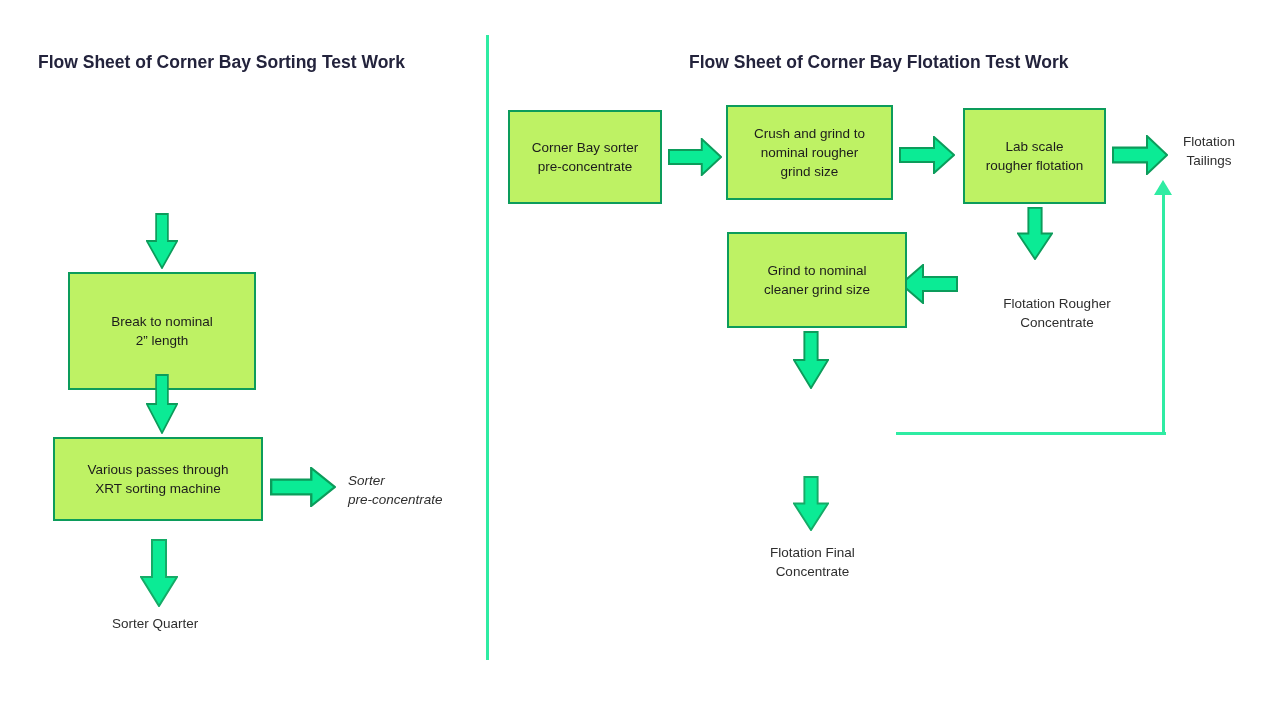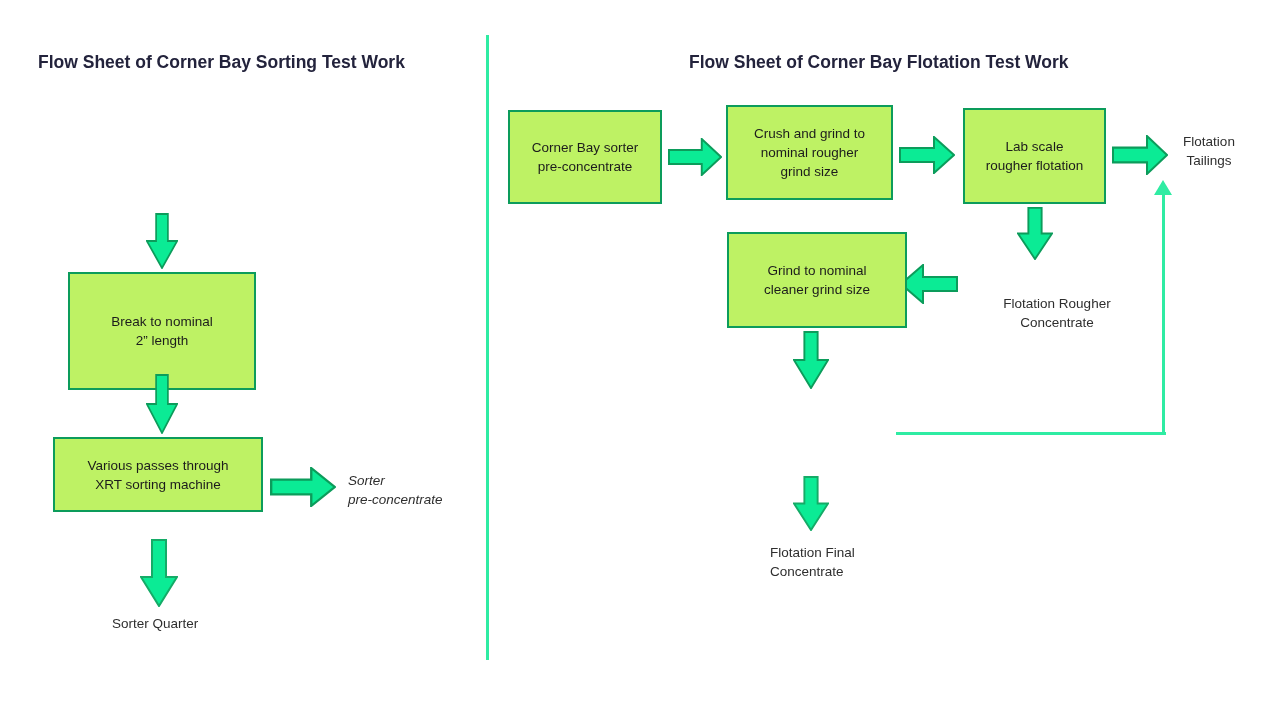--- a/index.html
+++ b/index.html
@@ -68,21 +68,21 @@
 
   <div class="box" style="left:68px;top:272px;width:188px;height:118px;">Break to nominal
 2” length</div>
 
   <div class="arr" style="left:146px;top:374px;">
     <svg width="32" height="60" viewBox="0 0 38 58" preserveAspectRatio="none">
       <polygon points="12,1 26,1 26,29 37,29 19,57 1,29 12,29" fill="#0BEB95" stroke="#0C9C5B" stroke-width="2"></polygon>
     </svg>
   </div>
 
-  <div class="box" style="left:53px;top:437px;width:210px;height:75px;text-align:center;">Various passes through
+  <div class="box" style="left:53px;top:437px;width:210px;height:84px;text-align:center;">Various passes through
 XRT sorting machine</div>
 
   <div class="arr" style="left:270px;top:467px;">
     <svg width="66" height="40" viewBox="0 0 56 38" preserveAspectRatio="none">
       <polygon points="1,12 35,12 35,1 55,19 35,37 35,26 1,26" fill="#0BEB95" stroke="#0C9C5B" stroke-width="2"></polygon>
     </svg>
   </div>
 
   <div class="lbl" style="left:348px;top:471px;font-style:italic;">Sorter
 pre-concentrate</div>
@@ -156,16 +156,16 @@
   <div class="line" style="left:896px;top:432px;width:270px;height:3px;"></div>
   <div class="line" style="left:1162px;top:194px;width:3px;height:241px;"></div>
   <div class="tri-up" style="left:1154px;top:180px;"></div>
 
   <div class="arr" style="left:793px;top:476px;">
     <svg width="36" height="55" viewBox="0 0 38 58" preserveAspectRatio="none">
       <polygon points="12,1 26,1 26,29 37,29 19,57 1,29 12,29" fill="#0BEB95" stroke="#15AB67" stroke-width="2"></polygon>
     </svg>
   </div>
 
-  <div class="lbl" style="left:770px;top:543px;">Flotation Final
+  <div class="lbl" style="left:770px;top:543px;text-align:center;">Flotation Final
 Concentrate</div>
 
 </div>
 
 </body></html>

